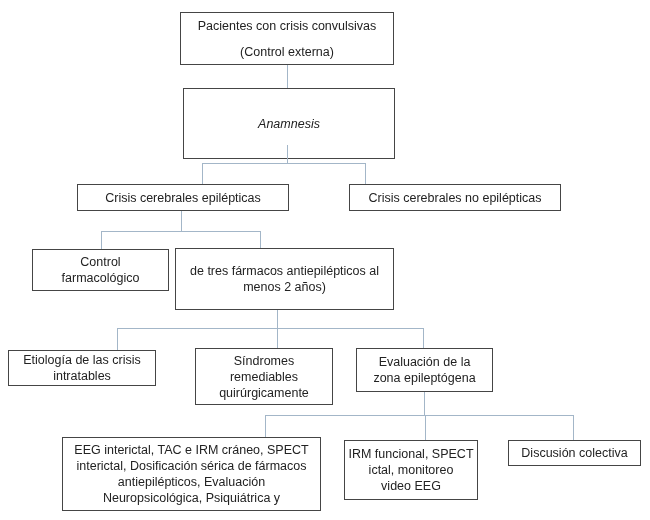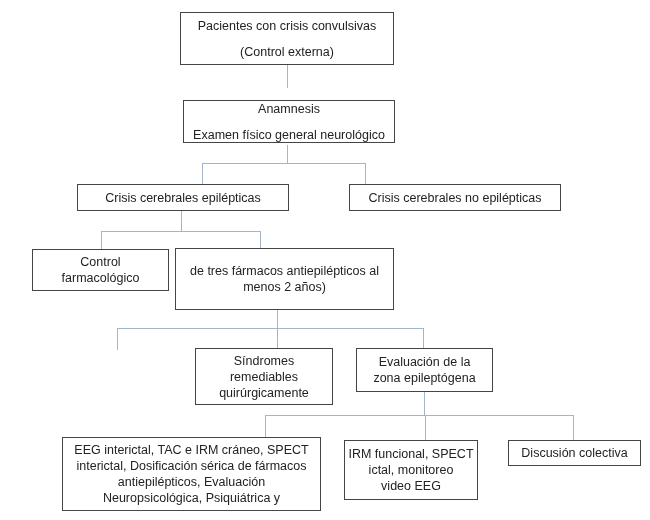--- a/index.html
+++ b/index.html
@@ -41,43 +41,46 @@
 </head>
 <body>
 
 <div class="canvas">
 
   <div class="node para" style="left:180px; top:12px; width:214px; height:53px;">
     <div class="line">Pacientes con crisis convulsivas</div>
     <div class="line">(Control externa)</div>
   </div>
 
-  <div class="node para" style="left:183px; top:100px; width:212px; height:43px;">
+  <div class="node para" style="left:183px; top:88px; width:212px; height:71px;font-style:italic;">
     <div class="line">Anamnesis</div>
-    <div class="line">Examen físico general neurológico</div>
   </div>
 
   <div class="node" style="left:77px; top:184px; width:212px; height:27px;">
     <div class="line">Crisis cerebrales epilépticas</div>
   </div>
 
   <div class="node" style="left:305px; top:184px; width:212px; height:27px;margin-left:44px;">
     <div class="line">Crisis cerebrales no epilépticas</div>
   </div>
 
   <div class="node" style="left:32px; top:249px; width:137px; height:42px;">
     <div class="line">Control</div>
     <div class="line">farmacológico</div>
   </div>
 
   <div class="node" style="left:175px; top:248px; width:219px; height:62px;">
     <div class="line">de tres fármacos antiepilépticos al</div>
     <div class="line">menos 2 años)</div>
   </div>
 
+  <div class="node" style="left:8px; top:350px; width:148px; height:36px;">
+    <div class="line">Etiología de las crisis</div>
+    <div class="line">intratables</div>
+  </div>
 
   <div class="node" style="left:195px; top:348px; width:138px; height:57px;">
     <div class="line">Síndromes</div>
     <div class="line">remediables</div>
     <div class="line">quirúrgicamente</div>
   </div>
 
   <div class="node" style="left:356px; top:348px; width:137px; height:44px;">
     <div class="line">Evaluación de la</div>
     <div class="line">zona epileptógena</div>

